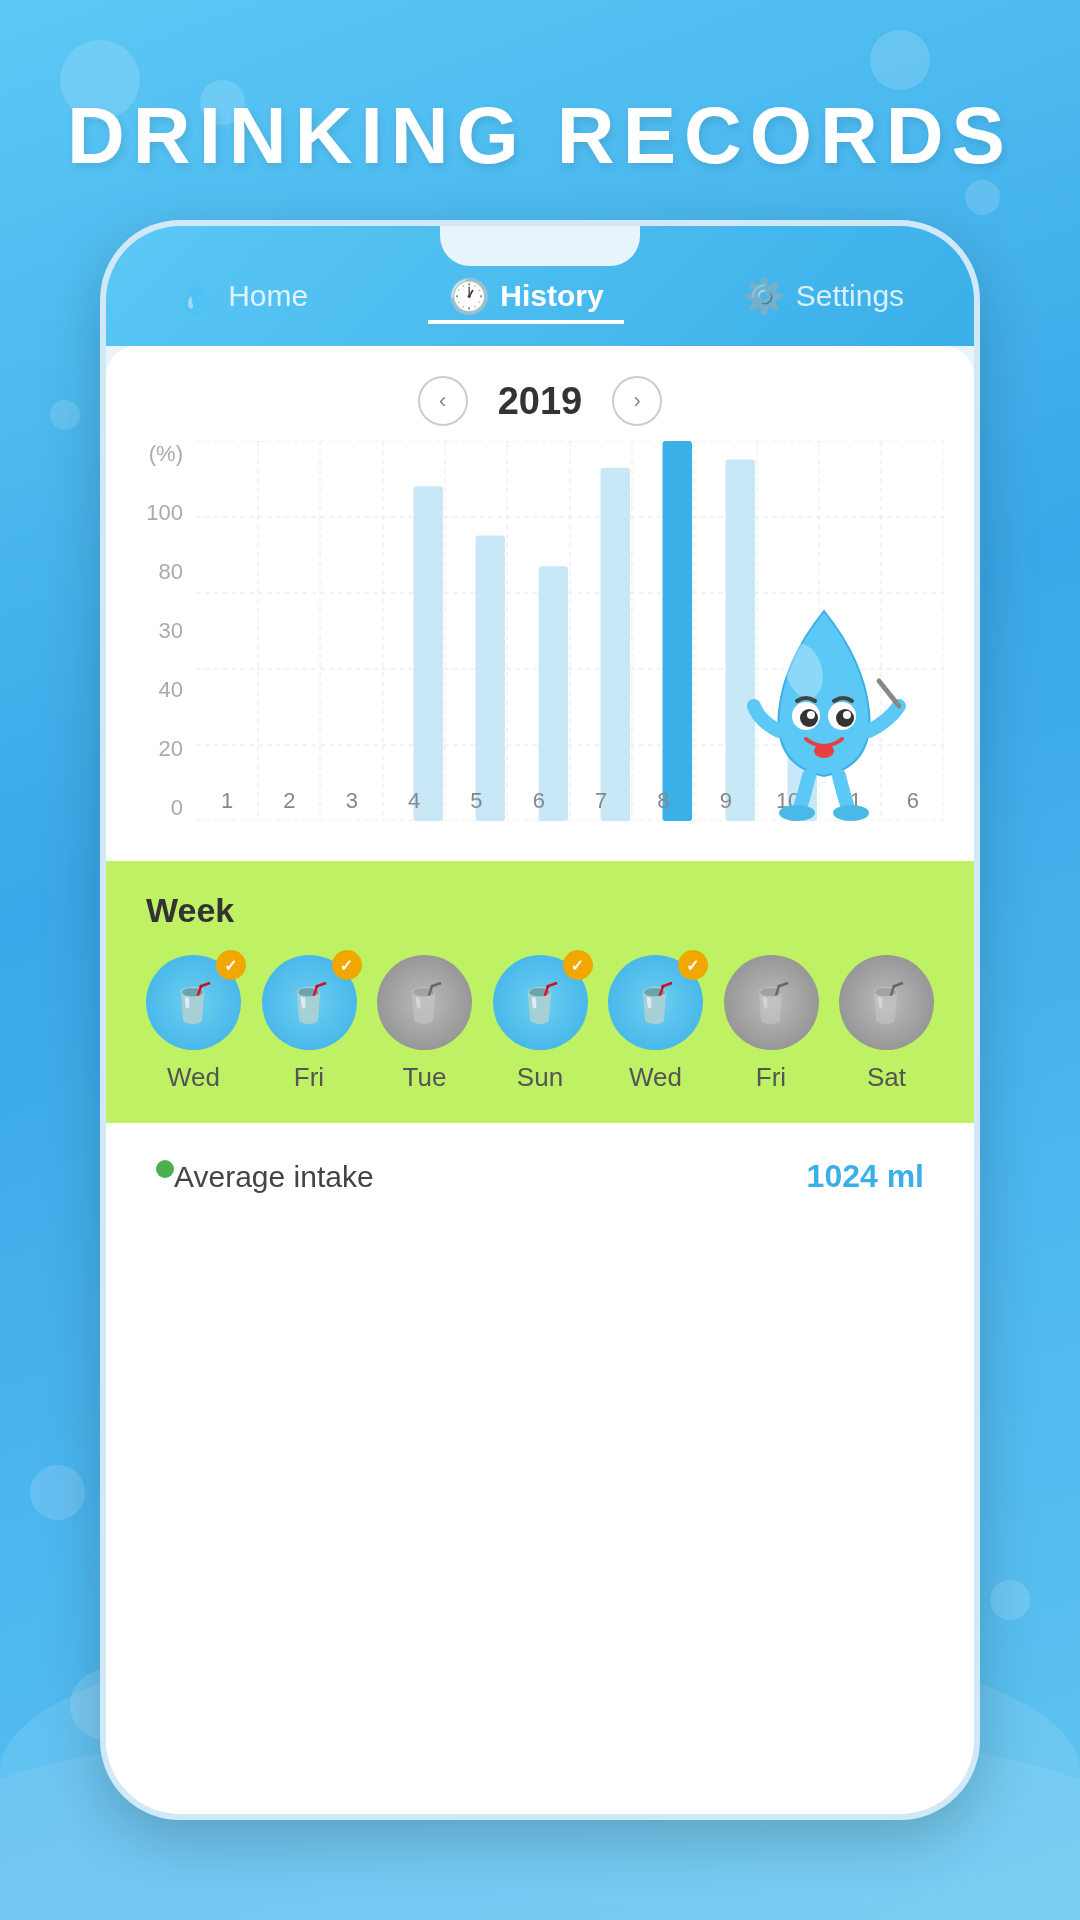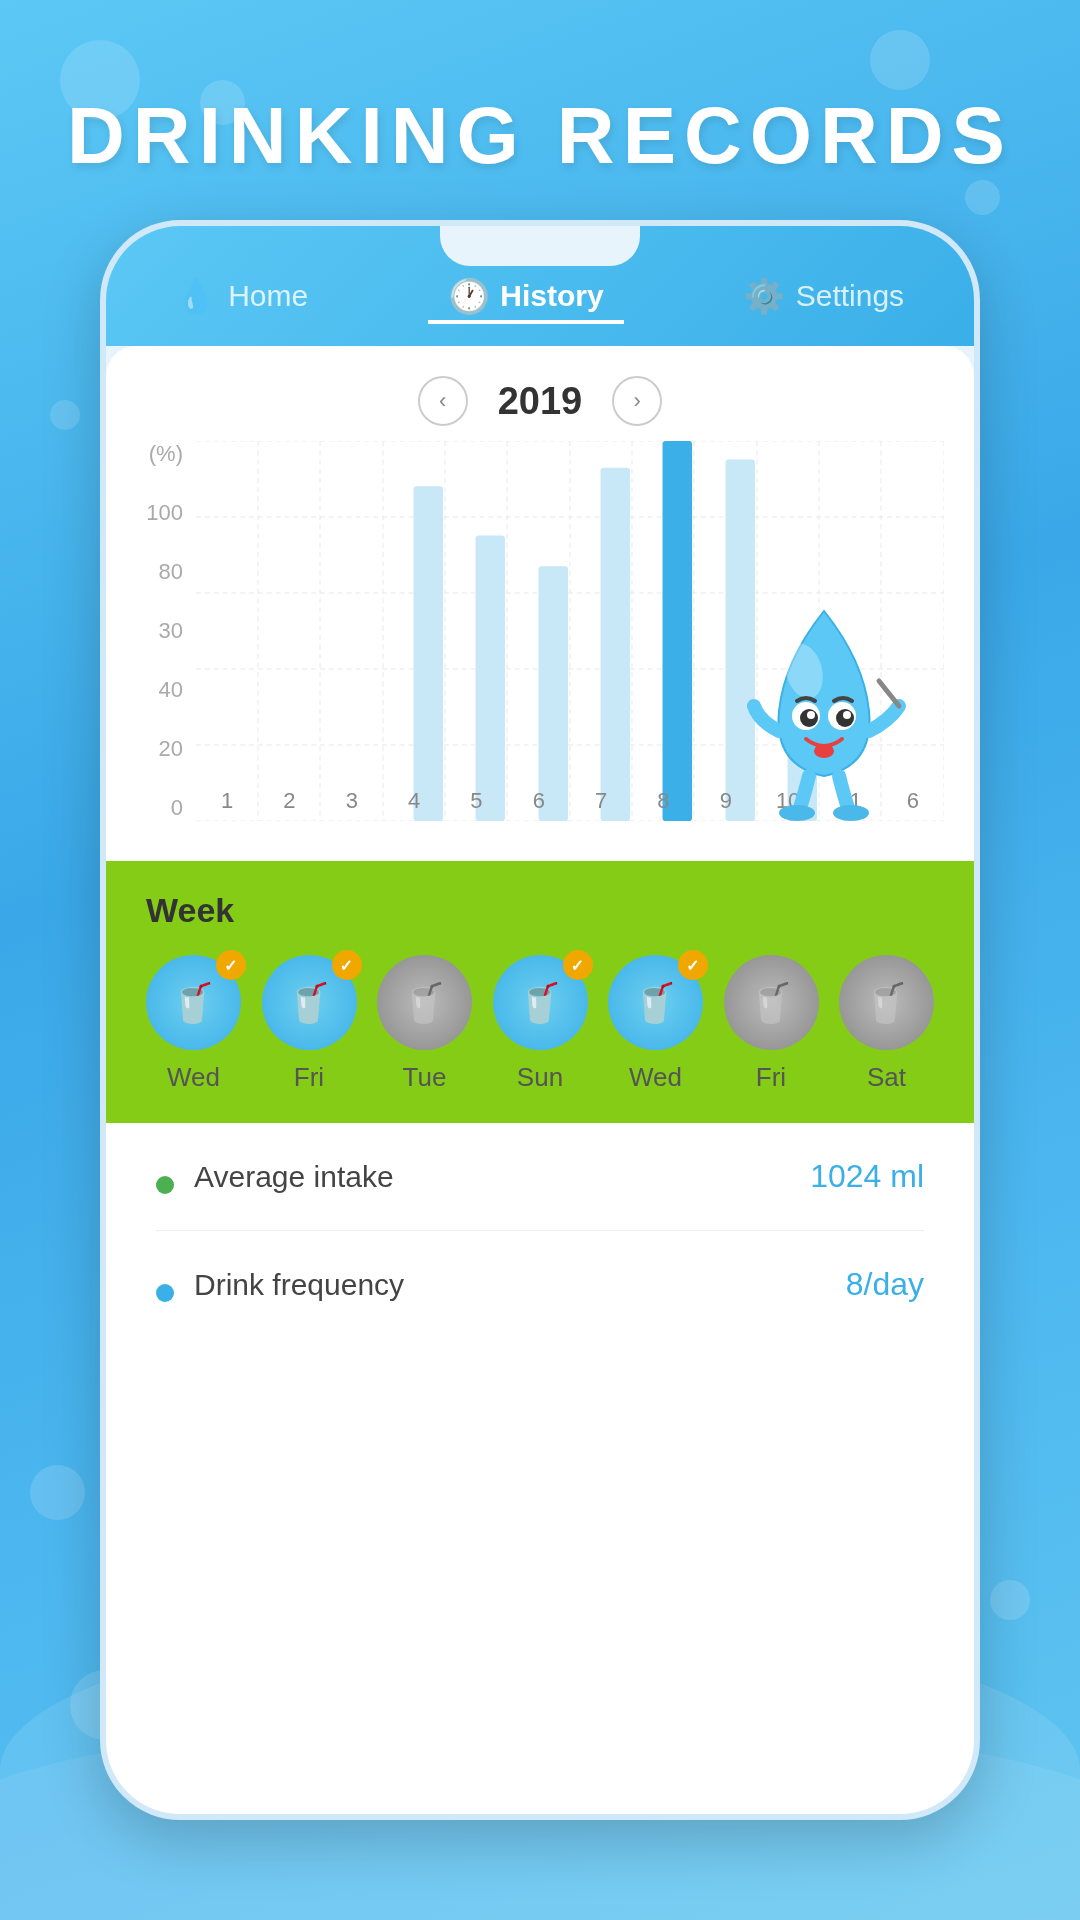--- a/index.html
+++ b/index.html
@@ -157,21 +157,21 @@
       padding-right: 8px;
     }
 
     .y-label {
       font-size: 22px;
       color: #aaa;
     }
 
     
     .week-section {
-      background: #84cc16;
+      background: #bef264;
       padding: 30px 40px;
     }
 
     .week-title {
       font-size: 34px;
       font-weight: 700;
       color: #333;
       margin-bottom: 25px;
     }
 
@@ -237,37 +237,36 @@
       padding: 35px 0;
       border-bottom: 1px solid #eee;
     }
 
     .stat-row:last-child {
       border-bottom: none;
     }
 
     .stat-left {
       display: flex;
-      align-items: flex-end;
-      gap: 20px;
+      align-items: flex-start;
     }
 
     .stat-dot {
       width: 18px; height: 18px;
       border-radius: 50%;
     }
 
     .stat-label {
       font-size: 30px;
       color: #444;
     }
 
     .stat-value {
       font-size: 32px;
-      font-weight: 400;
+      font-weight: 700;
       color: #3aafe8;
     }
 
     
     .water-mascot {
       position: absolute;
       right: 20px;
       bottom: 60px;
       width: 200px;
       height: 200px;
@@ -497,25 +496,18 @@
     <div class="stats-section">
 
       <div class="stat-row">
         <div class="stat-left">
           <div class="stat-dot" style="background:#4caf50;"></div>
           <span class="stat-label">Average intake</span>
         </div>
         <span class="stat-value">1024 ml</span>
       </div>
 
-      <div class="stat-row">
-        <div class="stat-left">
-          <div class="stat-dot" style="background:#3aafe8;"></div>
-          <span class="stat-label">Drink frequency</span>
-        </div>
-        <span class="stat-value">8/day</span>
-      </div>
 
 
     </div>
 
   </div>
 </div>
 
 </body></html>

